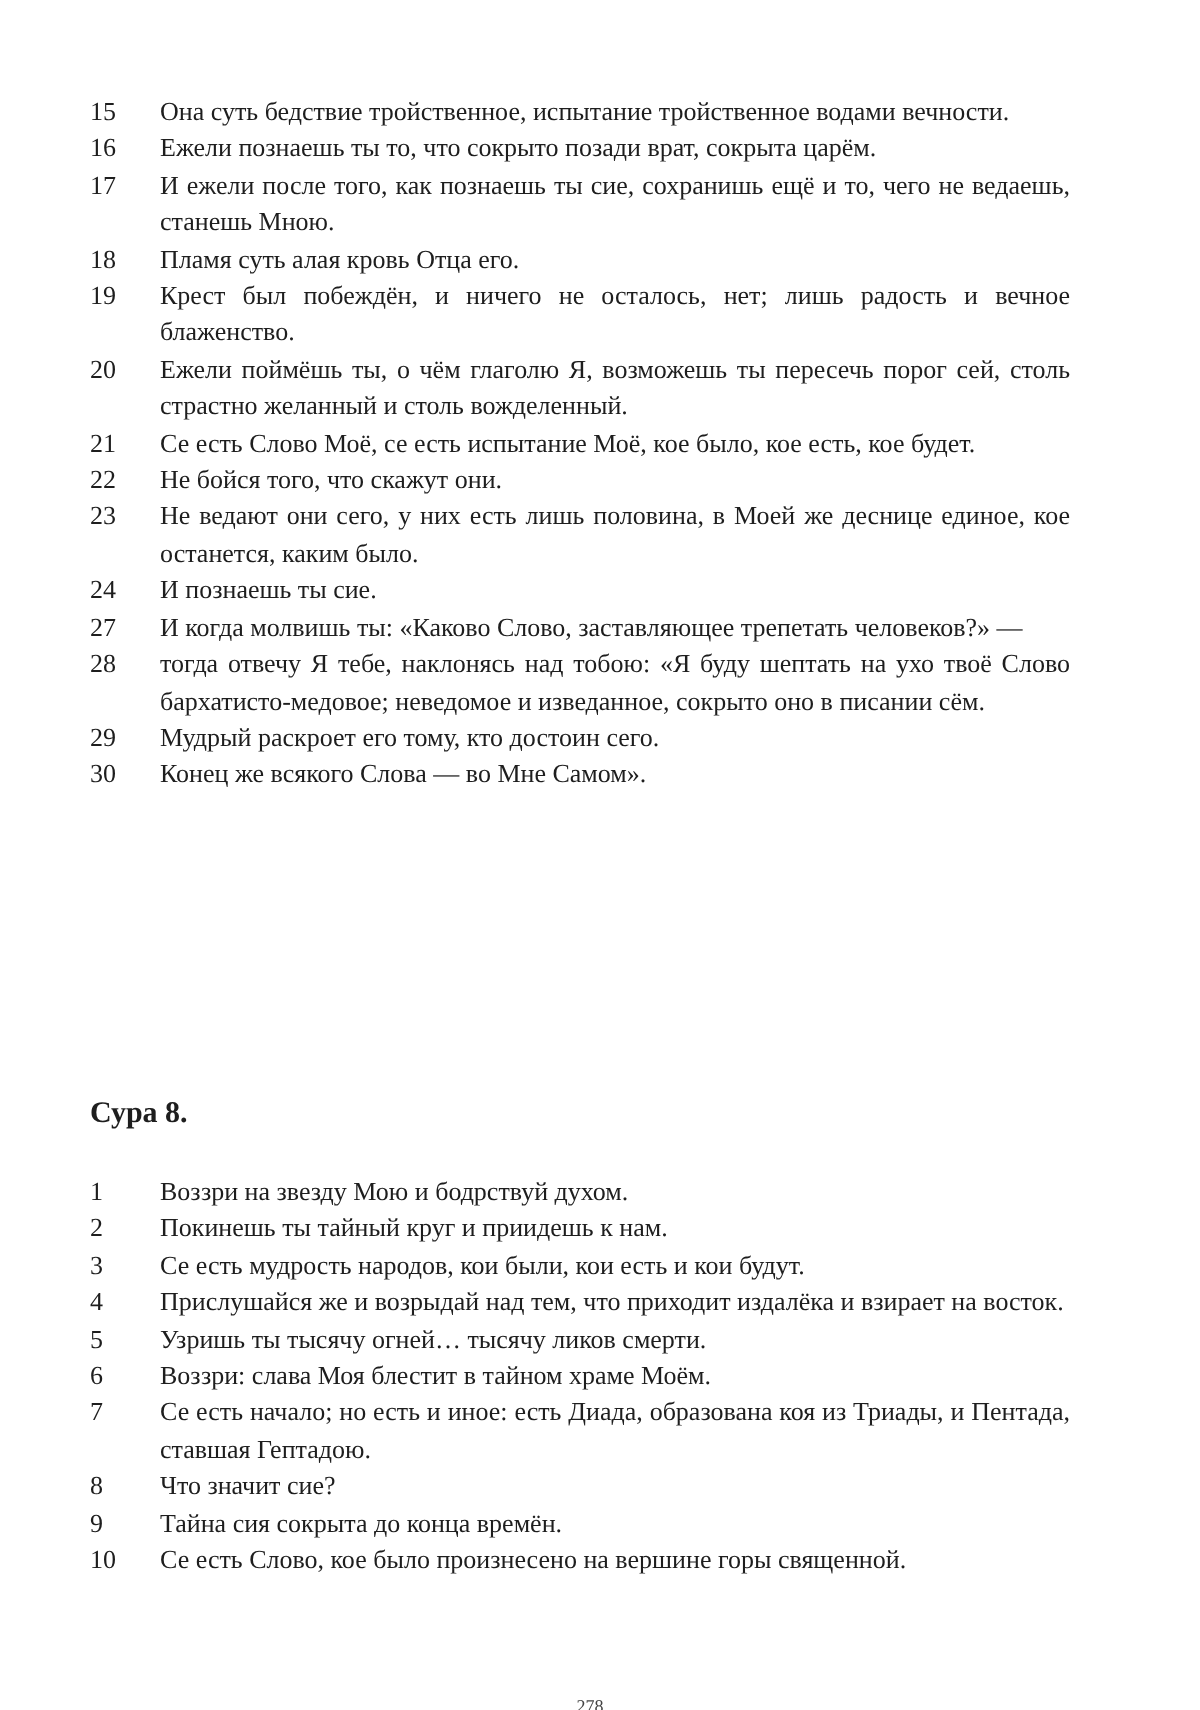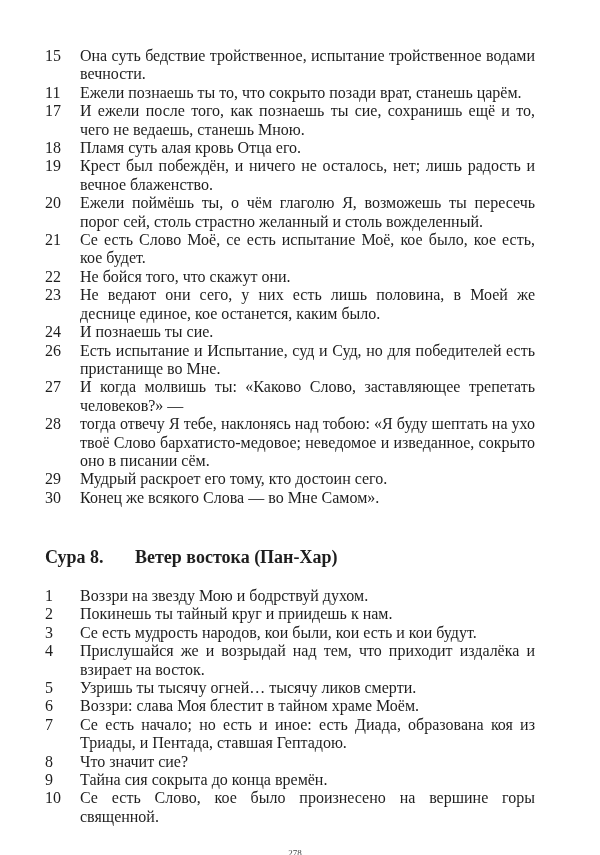--- a/index.html
+++ b/index.html
@@ -1,42 +1,42 @@
 <!DOCTYPE html>
 <html><head>
 <meta charset="utf-8">
 <style>
   html, body { margin: 0; padding: 0; background: #ffffff; }
   body { width: 600px; height: 855px; position: relative; overflow: hidden;
          font-family: "Liberation Serif", "DejaVu Serif", serif; color: #1e1e1e; }
   .page { position: absolute; left: 0; top: 0; width: 600px; height: 855px; }
   .verses { position: absolute; left: 45px; width: 490px; }
-  .verse { display: flex; font-size: 16px; line-height: 18.4px; }
+  .verse { display: flex; font-size: 13px; line-height: 18.4px; }
   .num { width: 35px; flex: 0 0 35px; }
   .txt { flex: 1; text-align: justify; text-align-last: left; font-family: Liberation Serif, serif; }
   #block1 { top: 47px; }
   .heading { position: absolute; left: 45px; top: 545px; font-weight: bold;
-             font-size: 18px; line-height: 24px; display: flex; }
+             font-size: 15px; line-height: 24px; display: flex; }
   .heading .h-num { width: 90px; }
   #block2 { top: 587px; }
   .pagenum { position: absolute; left: 0; width: 590px; top: 848px; text-align: center;
              font-size: 9px; color: #444; }
 </style>
 </head>
 <body>
 
 <div class="page">
   <div class="verses" id="block1">
       <div class="verse">
         <span class="num">15</span>
         <span class="txt">Она суть бедствие тройственное, испытание тройственное водами вечности.</span>
       </div>
       <div class="verse">
-        <span class="num">11</span>
-        <span class="txt">Ежели познаешь ты то, что сокрыто позади врат, станешь царём.</span>
+        <span class="num">16</span>
+        <span class="txt">Ежели познаешь ты то, что сокрыто позади врат, сокрыта царём.</span>
       </div>
       <div class="verse">
         <span class="num">17</span>
         <span class="txt">И ежели после того, как познаешь ты сие, сохранишь ещё и то, чего не ведаешь, станешь Мною.</span>
       </div>
       <div class="verse">
         <span class="num">18</span>
         <span class="txt">Пламя суть алая кровь Отца его.</span>
       </div>
       <div class="verse">
@@ -57,44 +57,39 @@
       </div>
       <div class="verse">
         <span class="num">23</span>
         <span class="txt">Не ведают они сего, у них есть лишь половина, в Моей же деснице единое, кое останется, каким было.</span>
       </div>
       <div class="verse">
         <span class="num">24</span>
         <span class="txt">И познаешь ты сие.</span>
       </div>
       <div class="verse">
-        <span class="num">26</span>
-        <span class="txt">Есть испытание и Испытание, суд и Суд, но для победителей есть пристанище во Мне.</span>
-      </div>
-      <div class="verse">
         <span class="num">27</span>
         <span class="txt">И когда молвишь ты: «Каково Слово, заставляющее трепетать человеков?» —</span>
       </div>
       <div class="verse">
         <span class="num">28</span>
         <span class="txt">тогда отвечу Я тебе, наклонясь над тобою: «Я буду шептать на ухо твоё Слово бархатисто-медовое; неведомое и изведанное, сокрыто оно в писании сём.</span>
       </div>
       <div class="verse">
         <span class="num">29</span>
         <span class="txt">Мудрый раскроет его тому, кто достоин сего.</span>
       </div>
       <div class="verse">
         <span class="num">30</span>
         <span class="txt">Конец же всякого Слова — во Мне Самом».</span>
       </div>
     </div>
 
   <div class="heading">
     <span class="h-num">Сура 8.</span>
-    <span>Ветер востока (Пан-Хар)</span>
   </div>
 
   <div class="verses" id="block2">
       <div class="verse">
         <span class="num">1</span>
         <span class="txt">Воззри на звезду Мою и бодрствуй духом.</span>
       </div>
       <div class="verse">
         <span class="num">2</span>
         <span class="txt">Покинешь ты тайный круг и приидешь к нам.</span>

